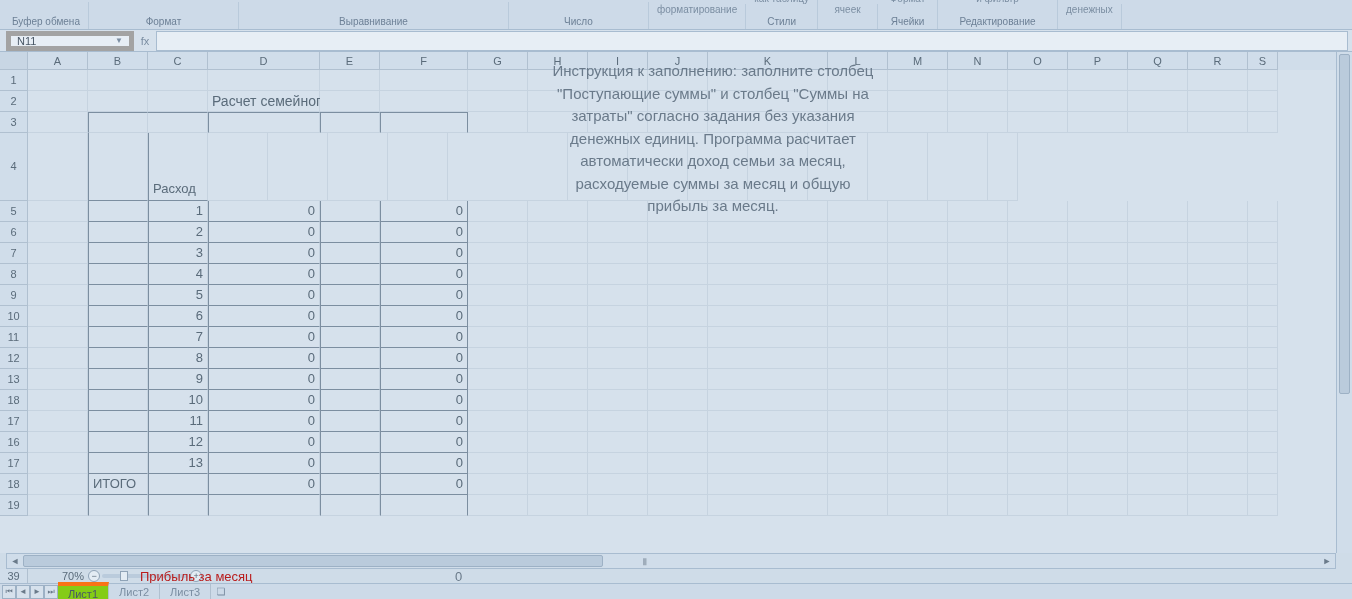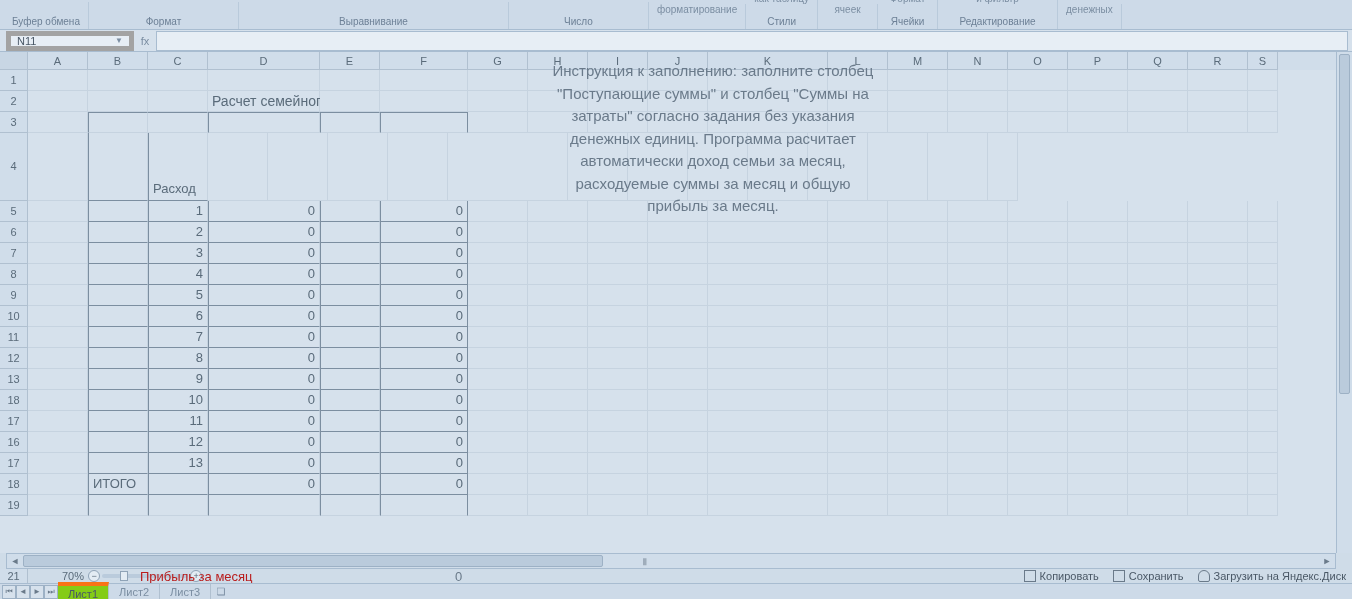--- a/index.html
+++ b/index.html
@@ -586,47 +586,33 @@
   <div class="hscroll">
     <div class="arrow">◄</div>
     <div class="track">
       <div class="thumb"></div>
       <div class="mark">⫴</div>
     </div>
     <div class="arrow">►</div>
   </div>
 
   <div class="row21">
-    <div class="rh">21</div>
+    <div class="rh">39</div>
     <span class="zlbl">70%</span>
     <div class="zctl">
       <div class="zbtn">−</div>
       <div class="zslider">
           <div class="knob"></div>
         </div>
       <div class="zbtn">+</div>
     </div>
     <span class="profit">Прибыль за месяц</span>
     <span class="profitval">0</span>
   </div>
 
-  <div class="status">
-    <div class="sbtn">
-        <span class="ic"></span>
-        <span>Копировать</span>
-      </div>
-    <div class="sbtn">
-        <span class="ic"></span>
-        <span>Сохранить</span>
-      </div>
-    <div class="sbtn">
-        <span class="ic" style="border-radius:6px 6px 2px 2px"></span>
-        <span>Загрузить на Яндекс.Диск</span>
-      </div>
-  </div>
 
   <div class="tabs">
     <div class="nav">
       <span>⏮</span>
       <span>◄</span>
       <span>►</span>
       <span>⏭</span>
     </div>
     <div class="tab active">Лист1</div>
     <div class="tab">Лист2</div>

